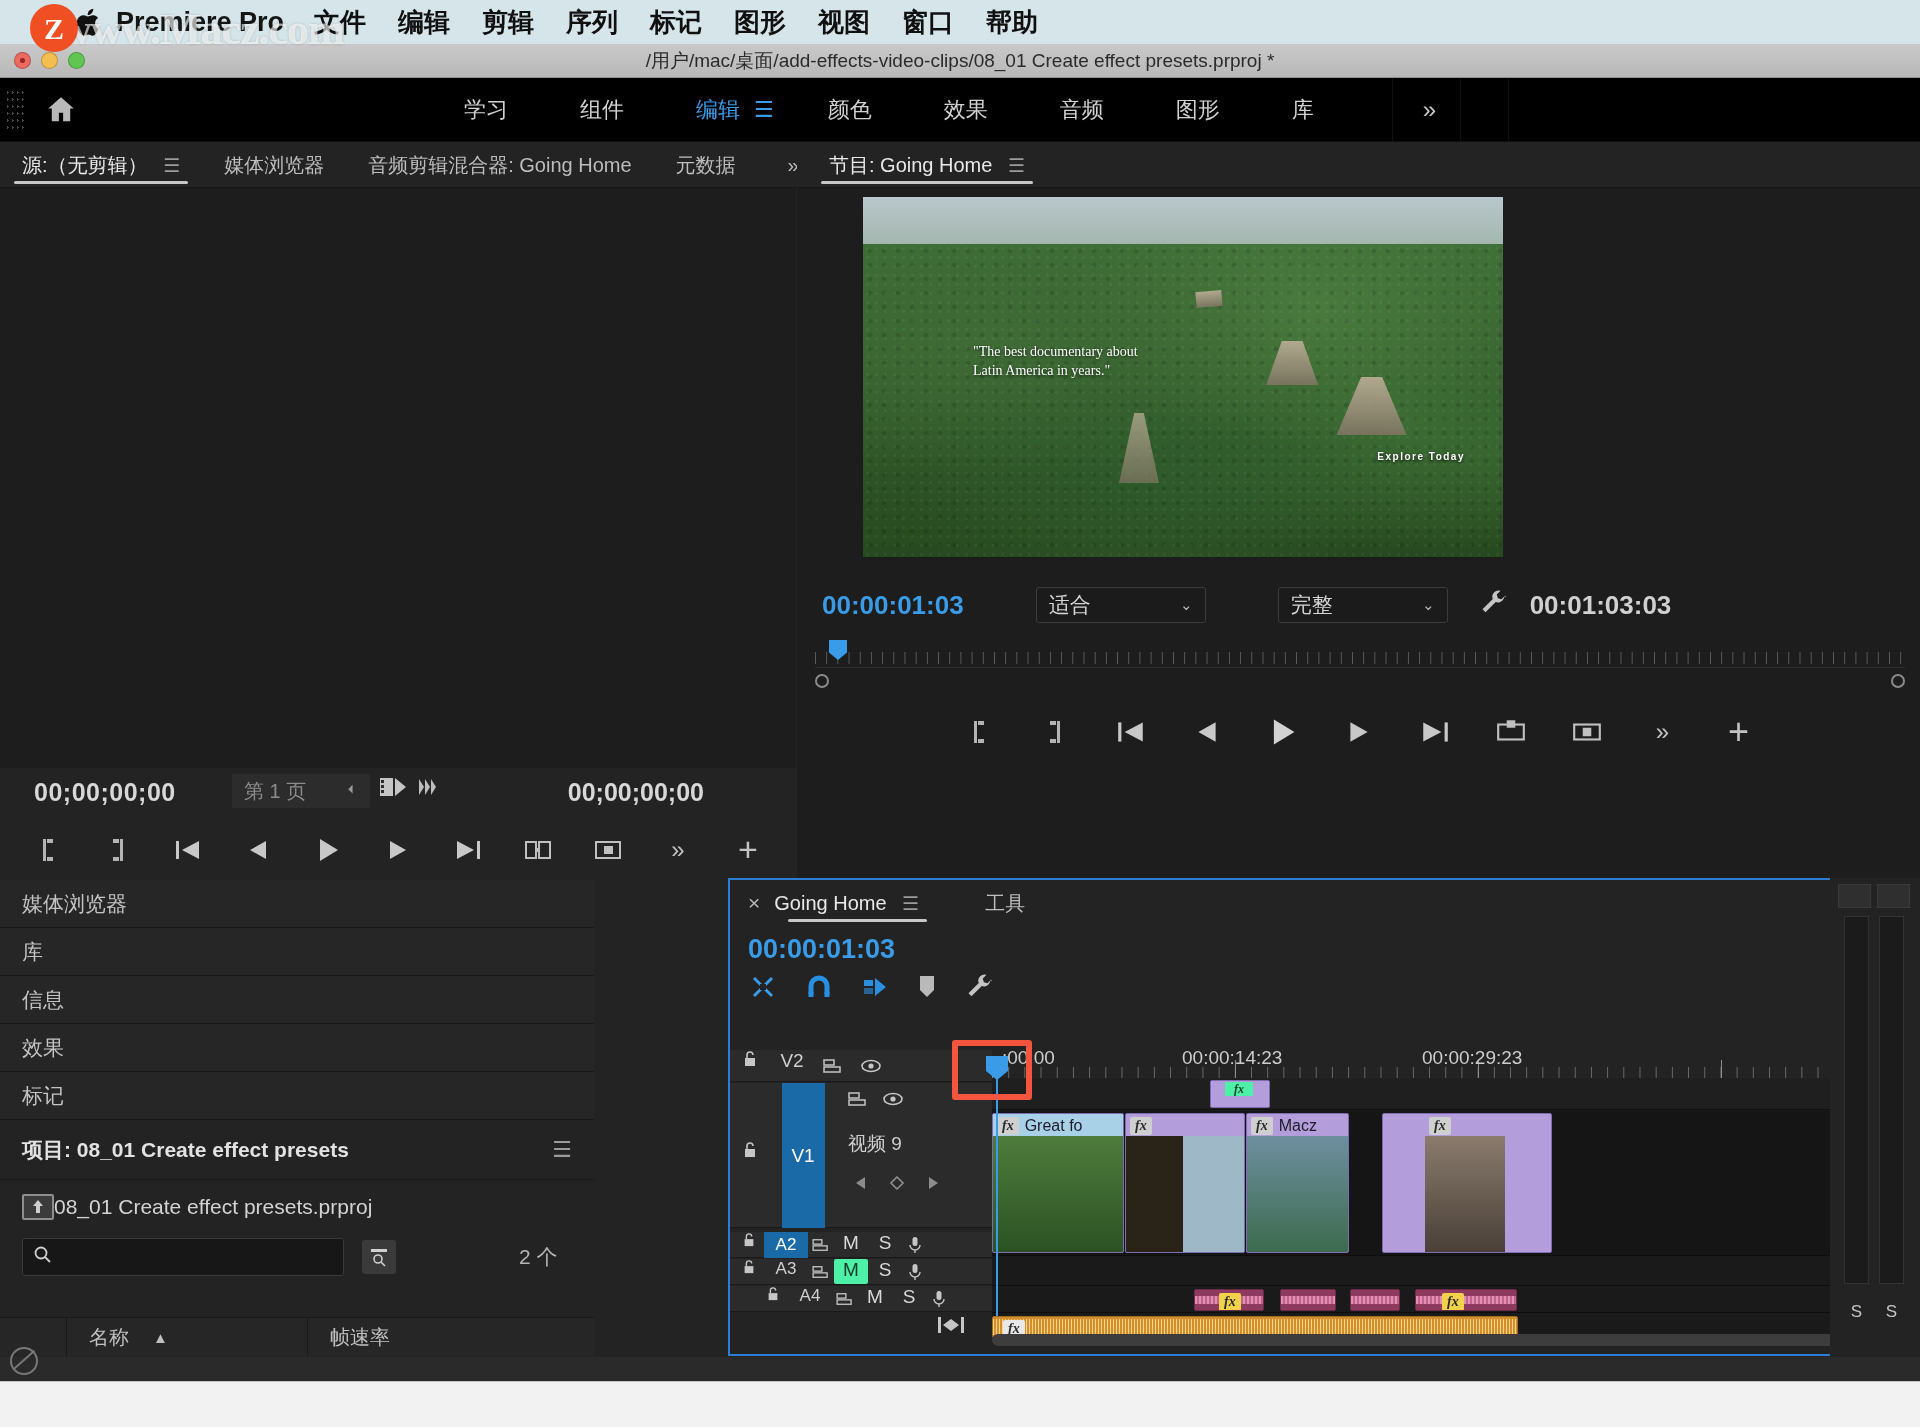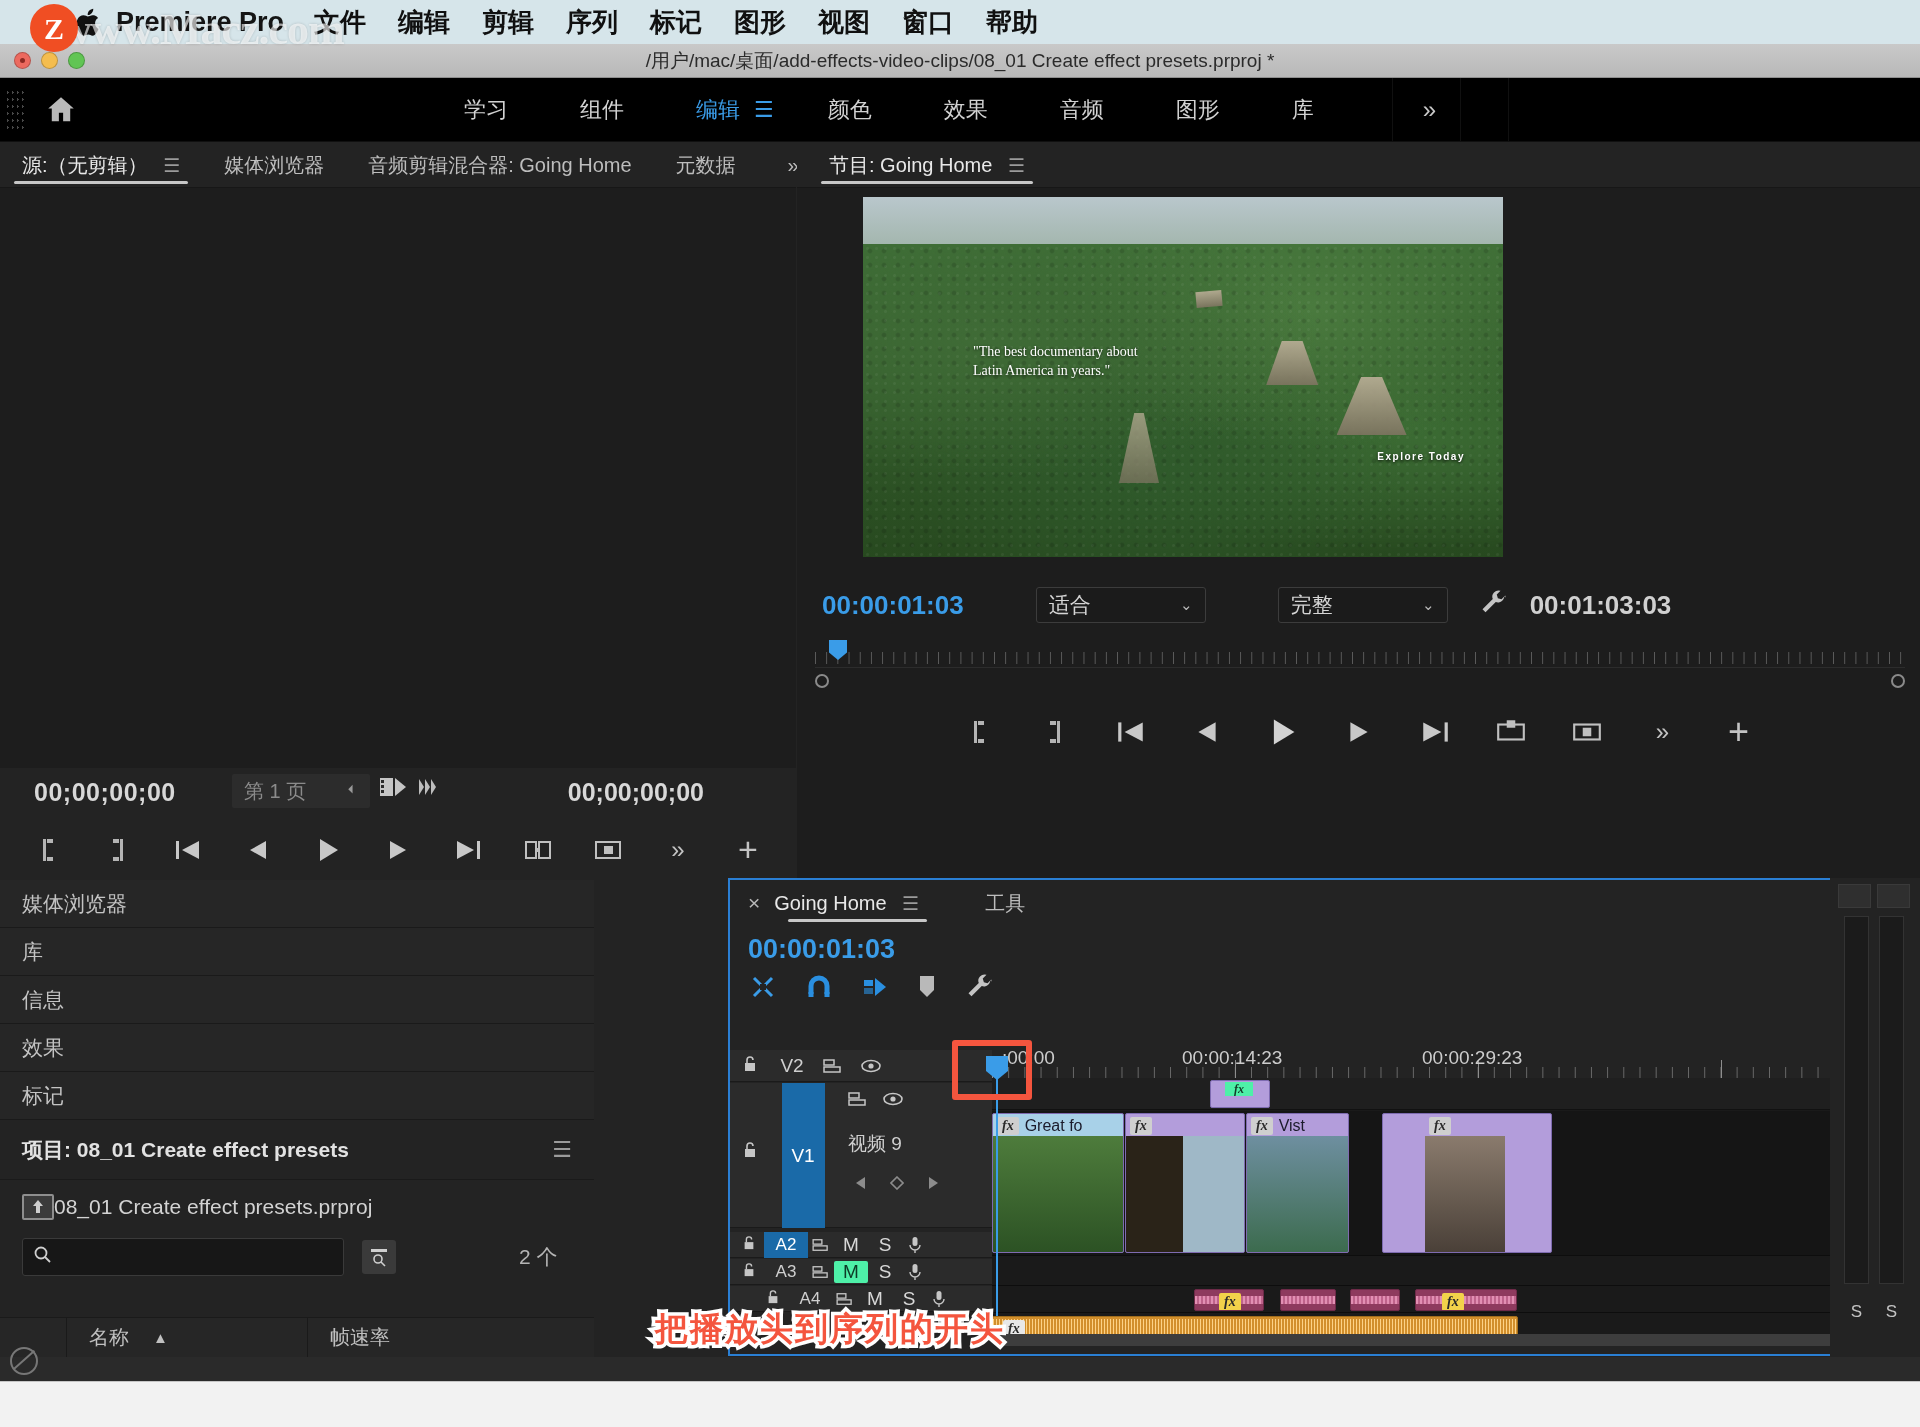--- a/index.html
+++ b/index.html
@@ -232,21 +232,21 @@
   #timeline {
     left: 728px; top: 878px; width: 1826px; height: 478px;
     background: #232323; border: 2px solid #2a7fd4;
   }
   #timeline-inner { position: absolute; left:0; top:0; width: 1192px; height: 474px; overflow: hidden; }
   .tl-tabs { height: 46px; display: flex; align-items: center; background: #232323; }
   .tl-seqtc { color: #3a9ce8; font-size: 27px; font-weight: 700; padding: 8px 0 0 18px; }
   .tl-tools { display: flex; align-items: center; gap: 26px; padding: 6px 0 0 18px; height: 42px; }
   .tl-headers { position: absolute; left: 0; top: 170px; width: 262px; bottom: 38px; background: #232323; }
   .trk {
-    position: absolute; left: 0; width: 262px; display: flex; align-items: center;
+    position: absolute; left: 0; width: 262px; display: flex; 
     border-bottom: 1px solid #1a1a1a; background: #2b2b2b;
   }
   .lock { width: 22px; margin-left: 12px; }
   .trk-name {
     width: 56px; text-align: center; color: #cfcfcf; font-size: 19px;
   }
   .trk-name.sel { background: #1a6aa8; color: #fff; height: 100%;
                   display: flex; align-items: center; justify-content: center; }
   .ico-sm { width: 26px; display: flex; align-items: center; justify-content: center; }
   .ms { color: #d8d8d8; font-size: 19px; width: 34px; text-align: center; }
@@ -868,21 +868,21 @@
           <div class="clip vclip" style="left:133px;top:2px;width:120px;height:140px;">
             <div class="clip-strip" style="background:linear-gradient(90deg,#2a2318 0 48%,#9fb8c7 48% 100%);"></div>
             <div class="clip-label">
               <span class="fxbadge">fx</span>
             </div>
           </div>
           <div class="clip vclip" style="left:254px;top:2px;width:103px;height:140px;">
             <div class="clip-strip" style="background:linear-gradient(#6e8fa0,#3c6b4e);"></div>
             <div class="clip-label">
               <span class="fxbadge">fx</span>
-              <span class="clip-title">Vist</span>
+              <span class="clip-title">Macz</span>
             </div>
           </div>
           <div class="clip vclip" style="left:390px;top:2px;width:170px;height:140px;">
             <div class="clip-strip" style="left:42px;right:46px;background:linear-gradient(#8a7b6d,#4a4038);"></div>
             <div class="clip-label" style="left:46px;">
               <span class="fxbadge">fx</span>
             </div>
           </div>
         </div>
 
@@ -944,19 +944,18 @@
     <div class="meter-bars">
       <div class="meter-bar"></div>
       <div class="meter-bar"></div>
     </div>
     <div class="ss-row">
       <div class="ss">S</div>
       <div class="ss">S</div>
     </div>
   </div>
 
-  <div class="annot" style="left:655px;top:1307px;">把播放头到序列的开头</div>
 
   <div class="bb-dark"></div>
   <div class="nosign"></div>
   <div class="bottombar"></div>
 
 </div>
 
 </body></html>

